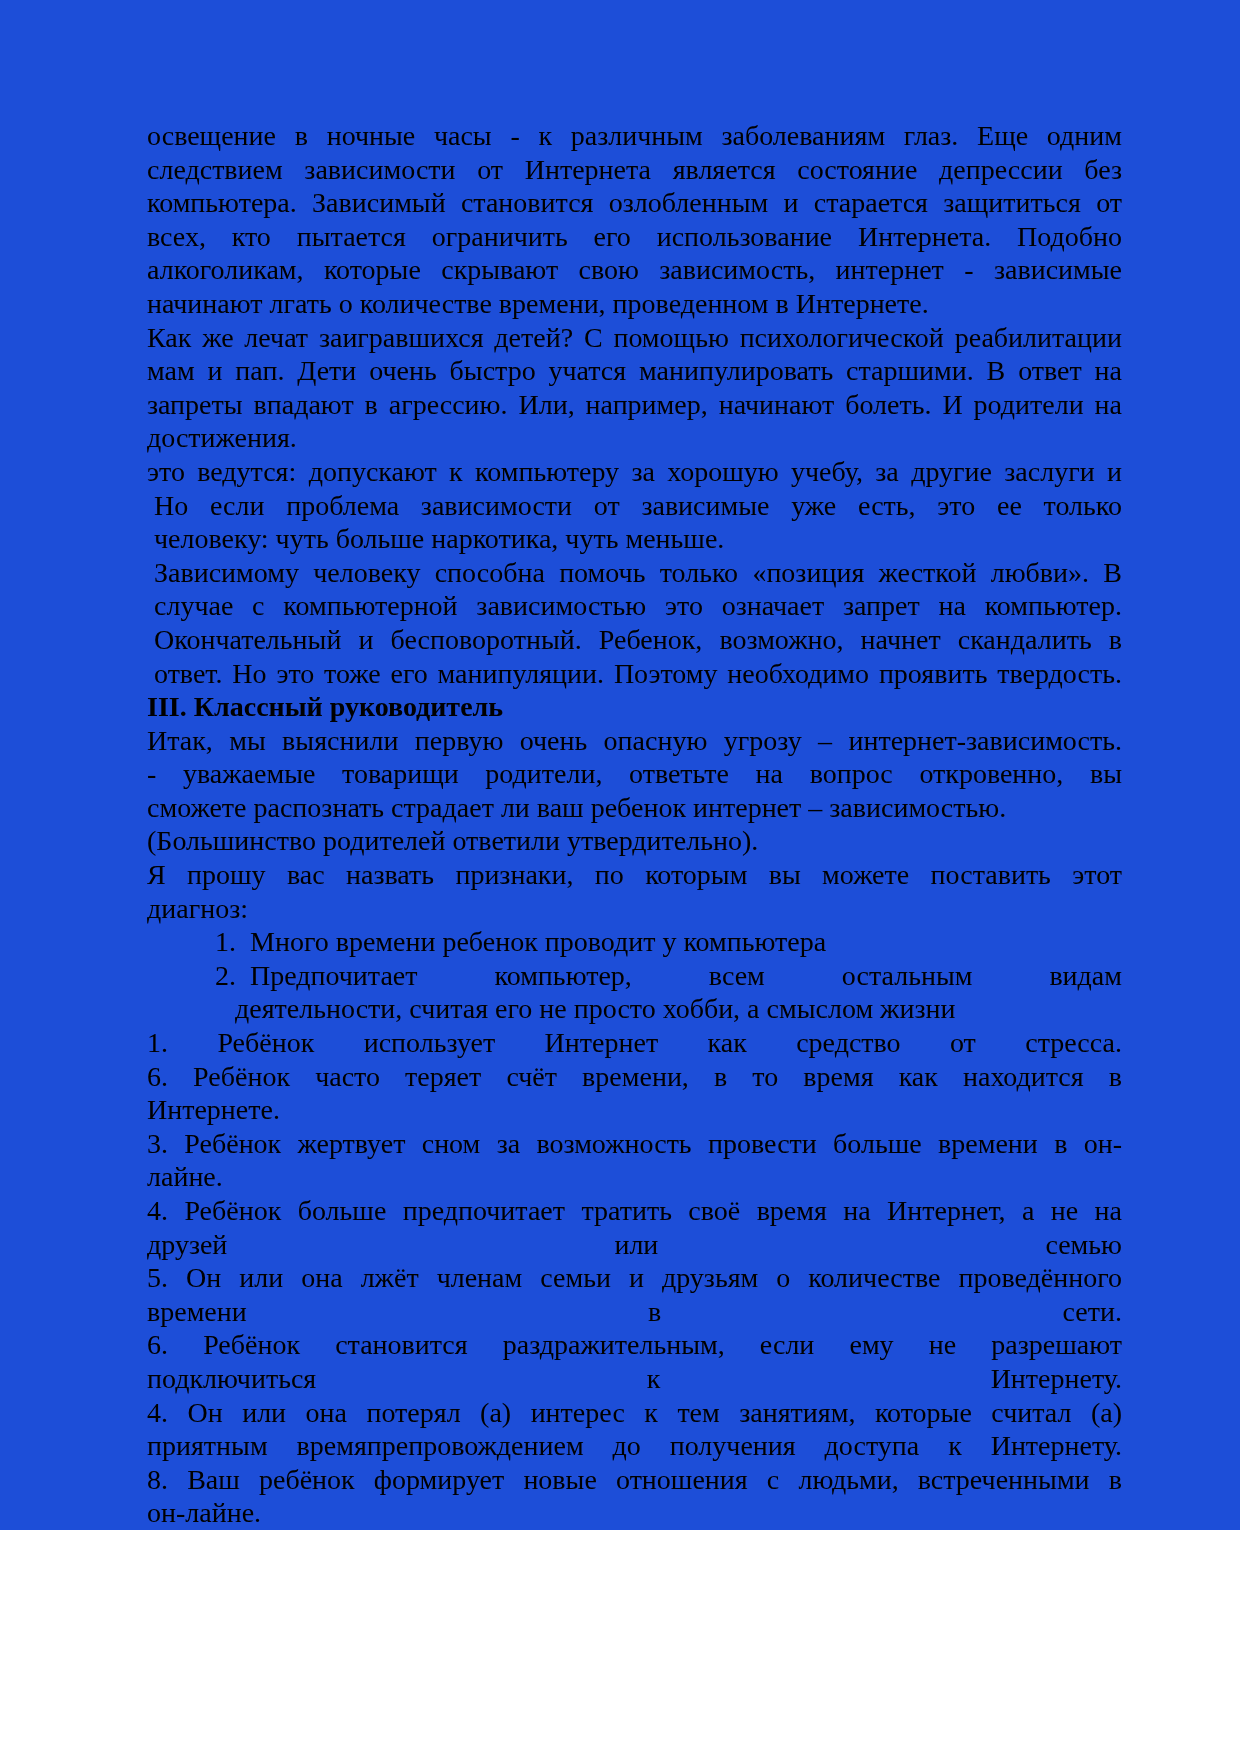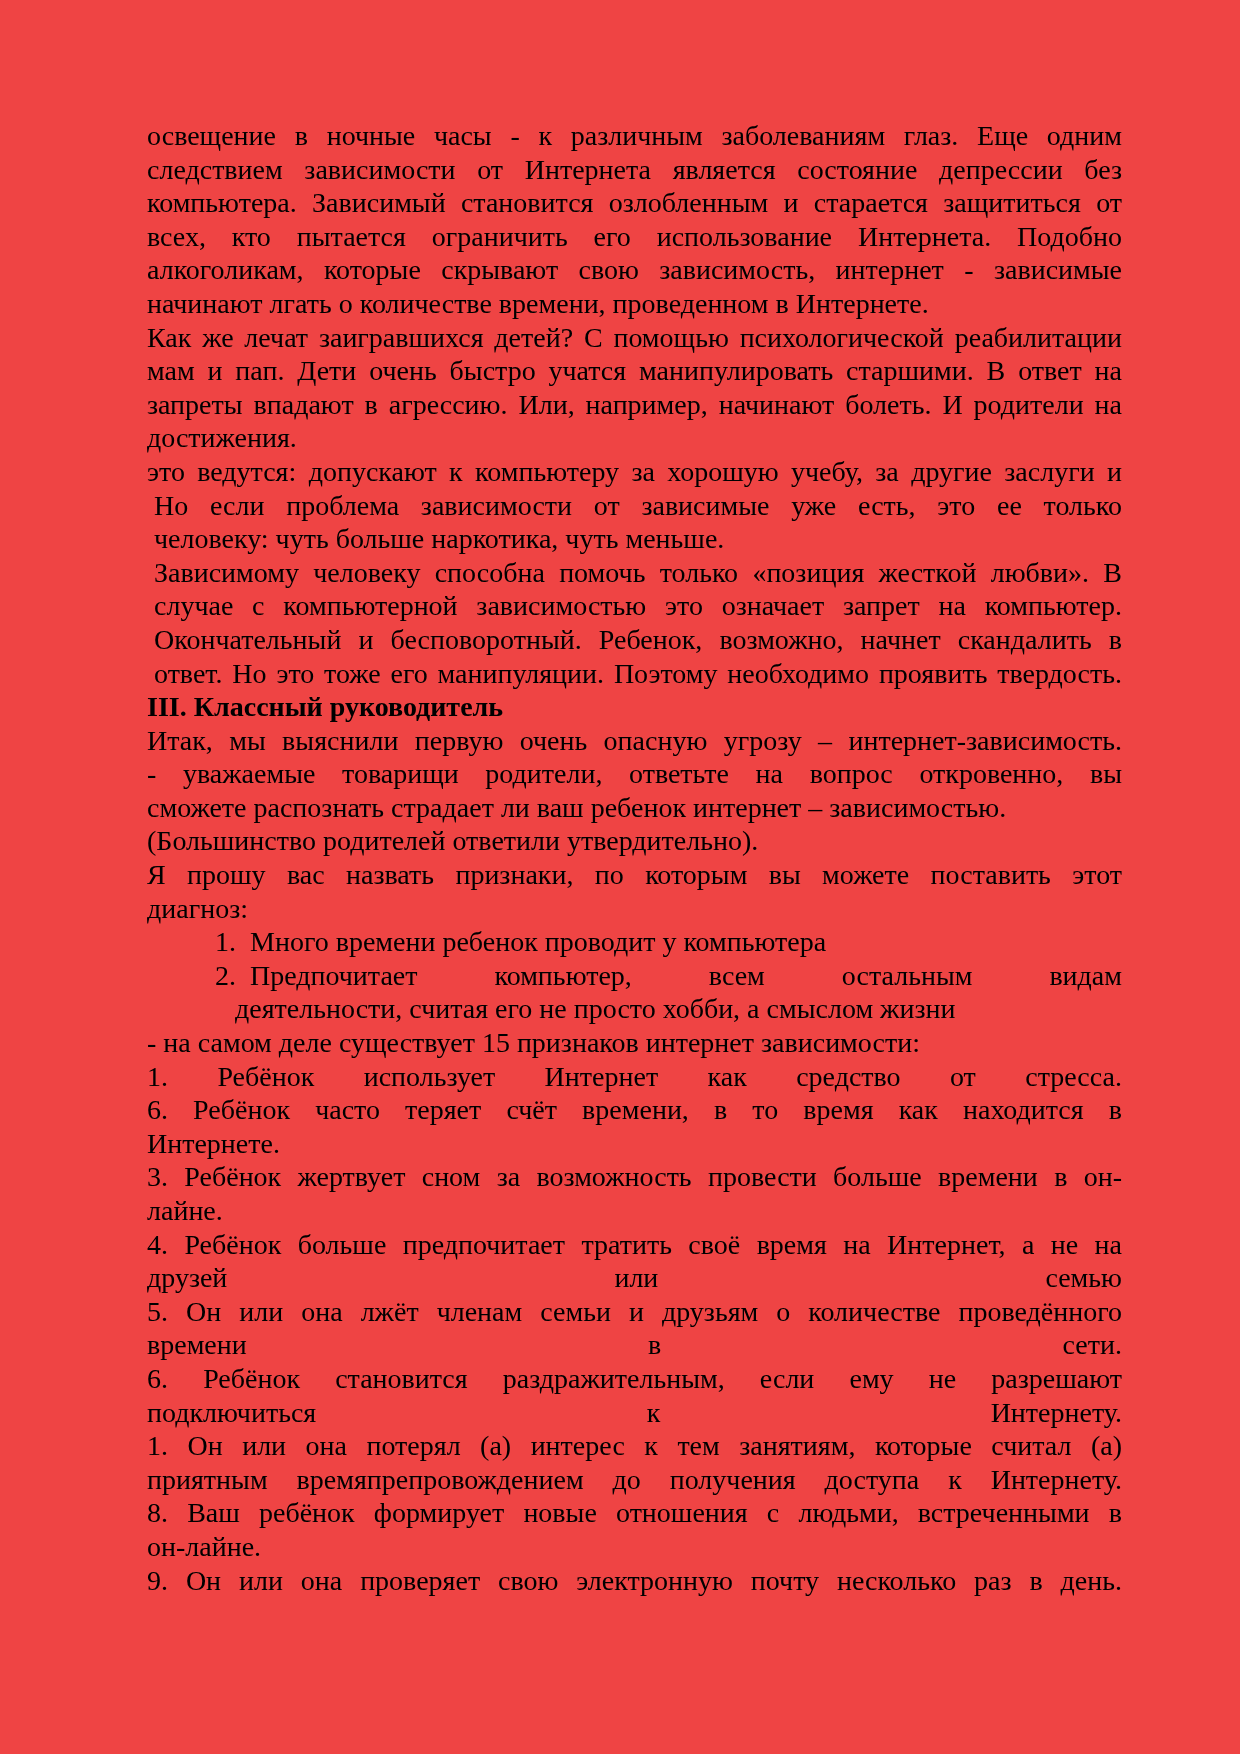--- a/index.html
+++ b/index.html
@@ -9,22 +9,22 @@
   body {
     width: 1240px;
     height: 1754px;
     background: #ffffff;
     color: #000000;
     font-family: "Liberation Serif", "DejaVu Serif", serif;
   }
   .page {
     position: relative;
     width: 1240px;
-    height: 1754px;
-    background: #ef4444;
+    height: 1530px;
+    background: #1d4ed8;
     overflow: hidden;
   }
   .text-block {
     position: absolute;
     left: 147px;
     top: 119px;
     width: 975px;
     font-size: 28px;
     line-height: 33.6px;
   }
@@ -70,31 +70,30 @@
       <div class="line bold"><span>III. Классный руководитель</span></div>
       <div class="line stretch"><span>Итак, мы выяснили первую  очень опасную угрозу – интернет-зависимость.</span></div>
       <div class="line stretch"><span>- уважаемые товарищи родители, ответьте на вопрос откровенно, вы</span></div>
       <div class="line"><span>сможете распознать страдает ли ваш ребенок интернет – зависимостью.</span></div>
       <div class="line"><span>(Большинство родителей ответили утвердительно).</span></div>
       <div class="line stretch"><span>Я прошу вас назвать признаки, по которым вы можете поставить этот</span></div>
       <div class="line"><span>диагноз:</span></div>
       <div class="line ind-list"><span class="num">1.</span><span>Много времени ребенок проводит у компьютера</span></div>
       <div class="line stretch ind-list"><span class="num">2.</span><span>Предпочитает компьютер, всем остальным видам</span></div>
       <div class="line ind-cont"><span>деятельности, считая его не просто хобби, а смыслом жизни</span></div>
-      <div class="line"><span>- на самом деле существует 15 признаков интернет зависимости:</span></div>
       <div class="line stretch"><span>1. Ребёнок использует Интернет как средство от стресса.</span></div>
       <div class="line stretch"><span>6. Ребёнок часто теряет счёт времени, в то время как находится в</span></div>
       <div class="line"><span>Интернете.</span></div>
       <div class="line stretch"><span>3. Ребёнок жертвует сном за возможность провести больше времени в он-</span></div>
       <div class="line"><span>лайне.</span></div>
       <div class="line stretch"><span>4. Ребёнок больше предпочитает тратить своё время на Интернет, а не на</span></div>
       <div class="line stretch"><span>друзей или семью</span></div>
       <div class="line stretch"><span>5. Он или она лжёт членам семьи и друзьям о количестве проведённого</span></div>
       <div class="line stretch"><span>времени в сети.</span></div>
       <div class="line stretch"><span>6. Ребёнок становится раздражительным, если ему не разрешают</span></div>
       <div class="line stretch"><span>подключиться к Интернету.</span></div>
-      <div class="line stretch"><span>1. Он или она потерял (а) интерес к тем занятиям, которые считал (а)</span></div>
+      <div class="line stretch"><span>4. Он или она потерял (а) интерес к тем занятиям, которые считал (а)</span></div>
       <div class="line stretch"><span>приятным времяпрепровождением до получения доступа к Интернету.</span></div>
       <div class="line stretch"><span>8. Ваш ребёнок формирует новые отношения с людьми, встреченными в</span></div>
       <div class="line"><span>он-лайне.</span></div>
       <div class="line stretch"><span>9. Он или она проверяет свою электронную почту несколько раз в день.</span></div>
     </div>
 </div>
 
 </body></html>

